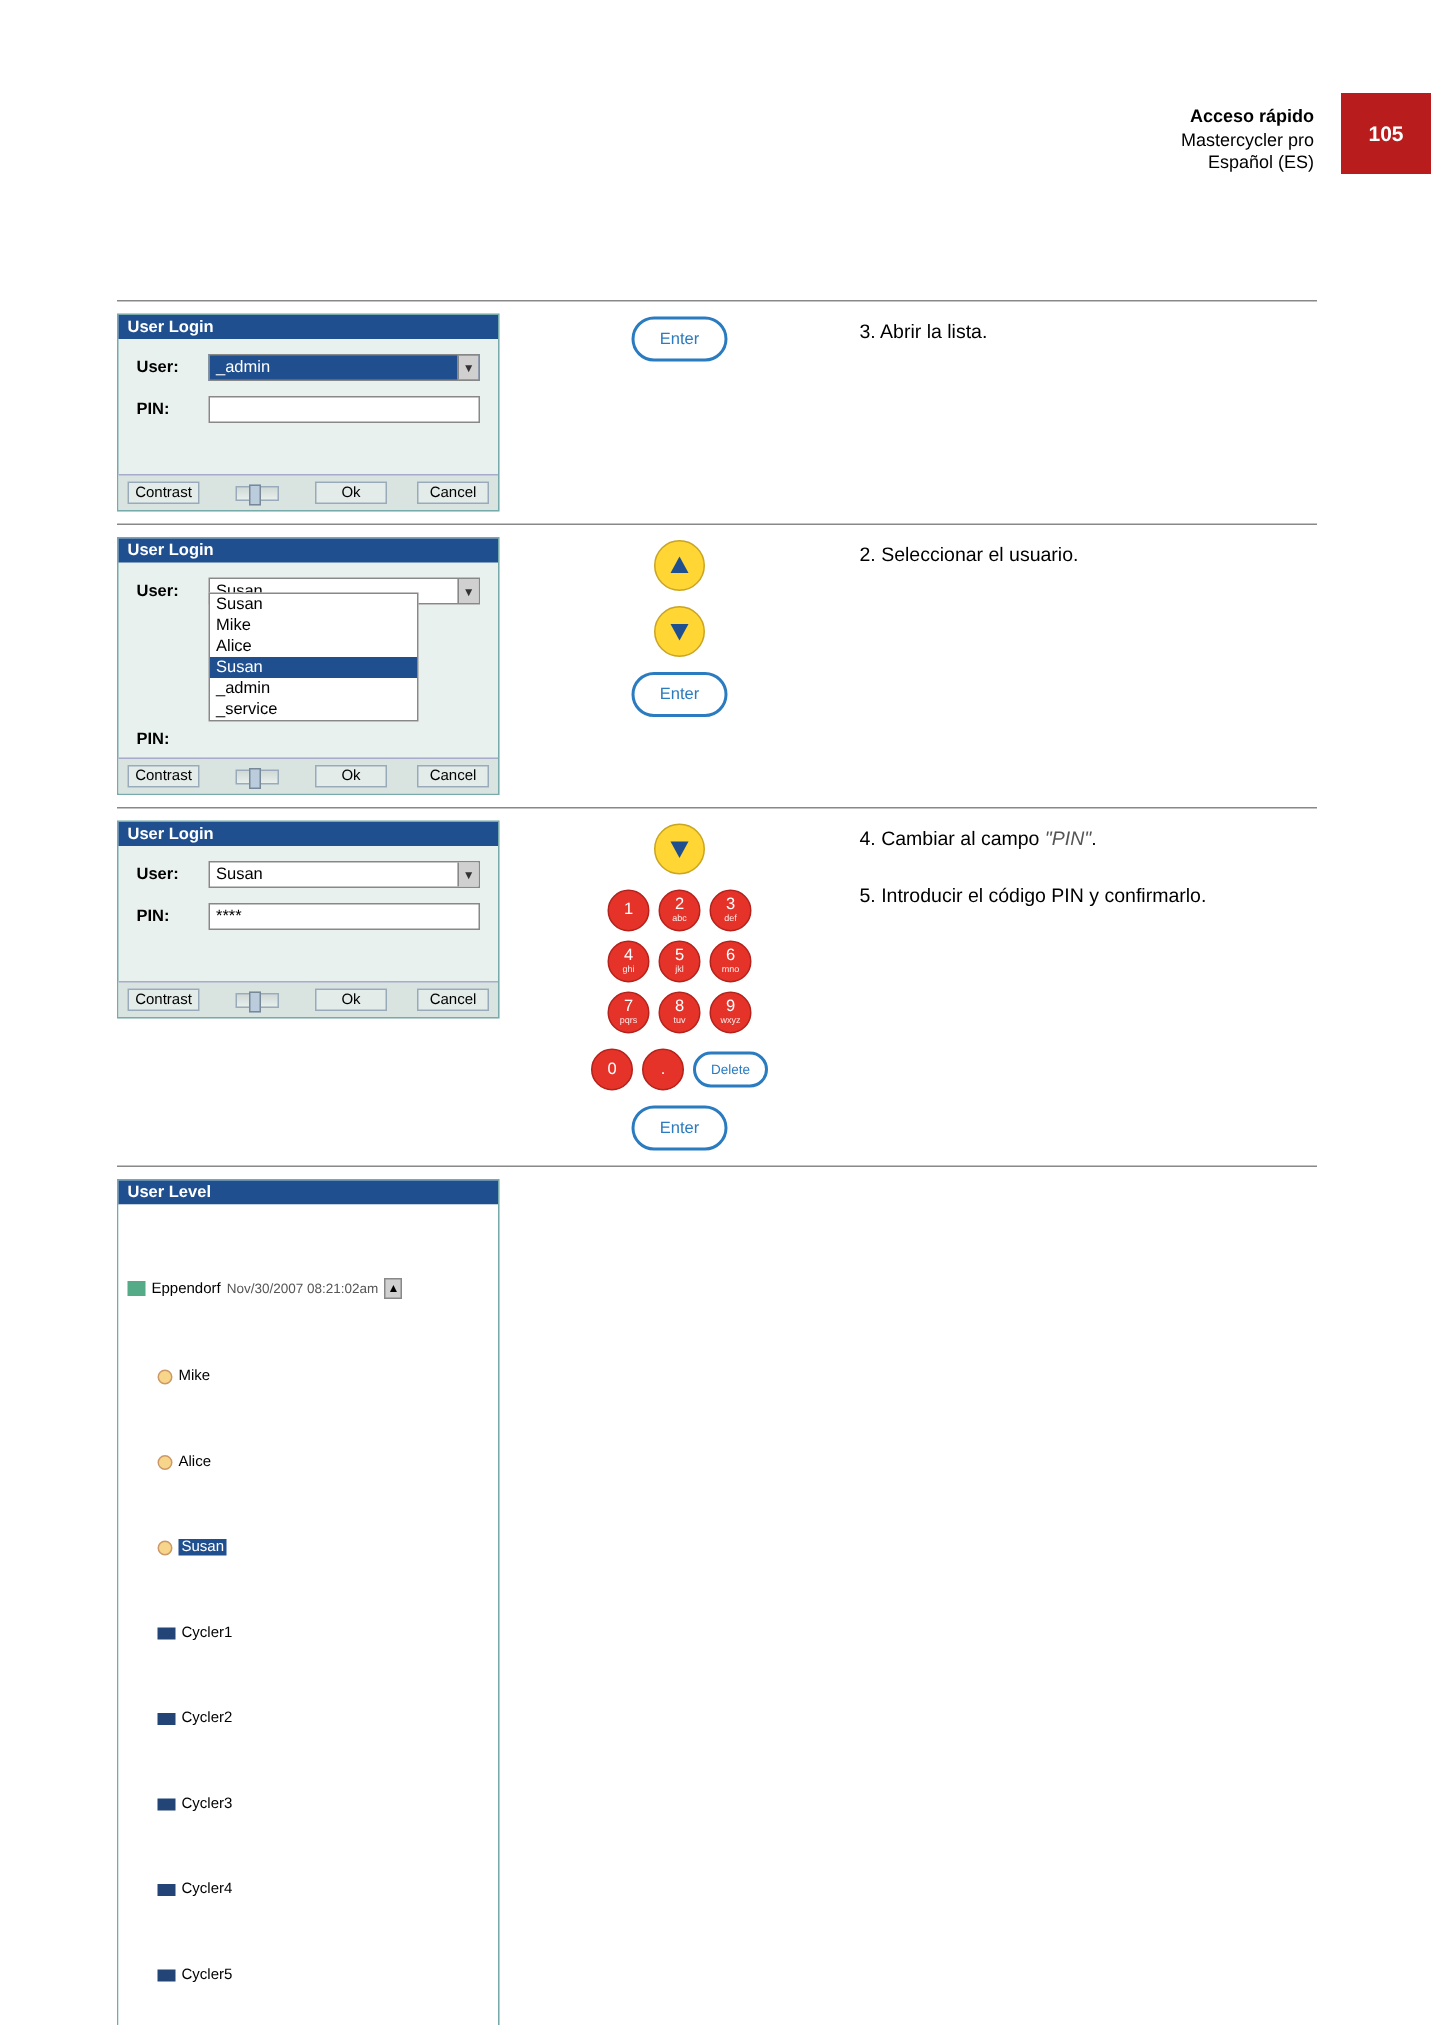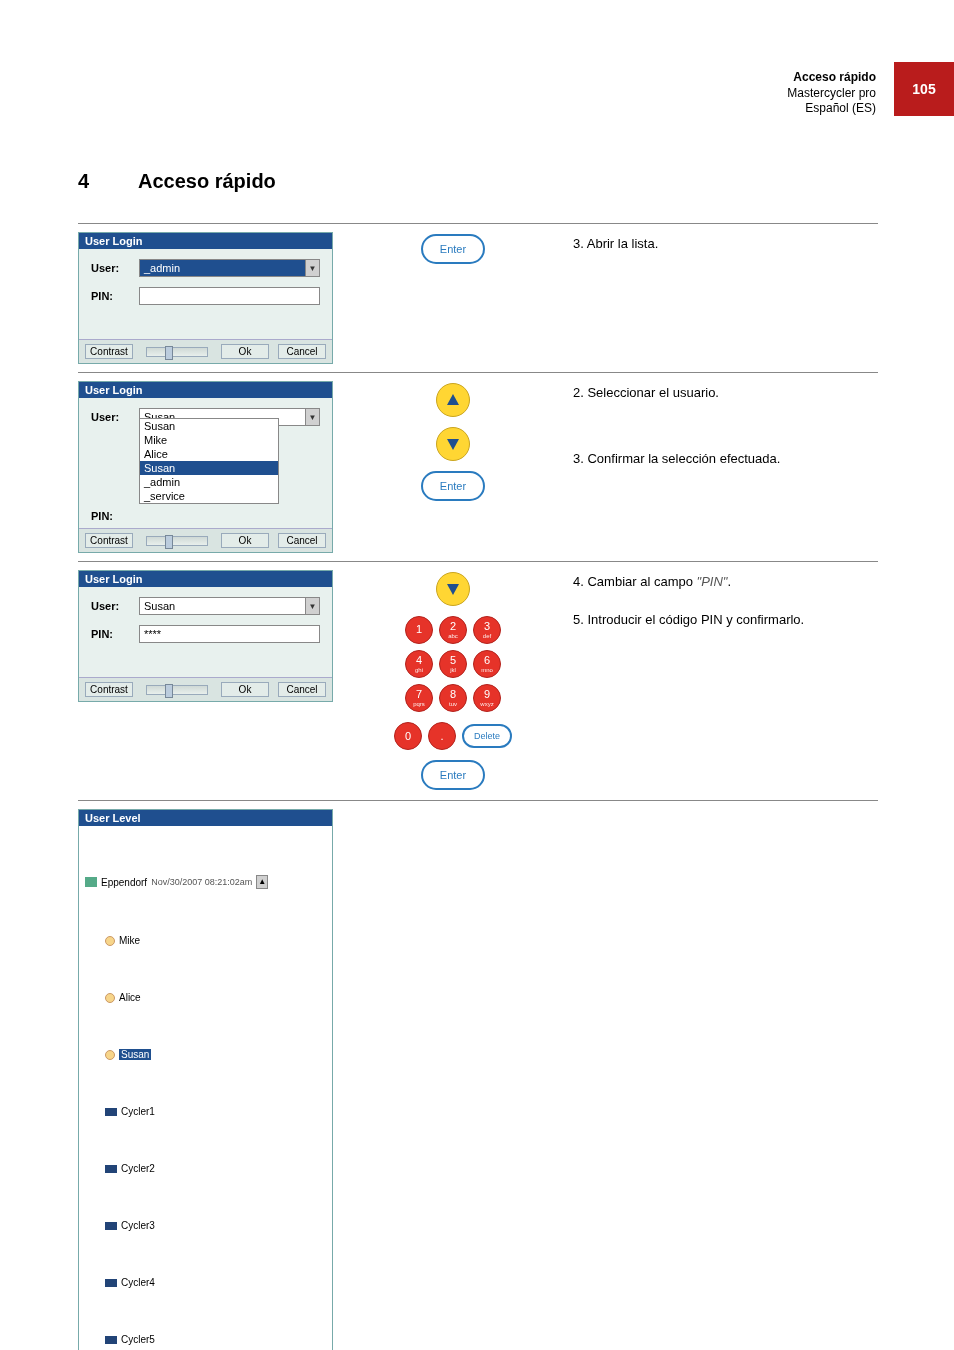--- a/index.html
+++ b/index.html
@@ -106,21 +106,21 @@
     border: 1px solid #888;
     background: #fff;
     width: 140px;
     margin-left: 48px;
     margin-top: -10px;
   }
   .dlg-list-item { padding: 1px 4px; }
   .dlg-list-item.hl { background: #1f4f8f; color: #fff; }
   .dlg-buttons {
     display: flex;
-    gap: 9px;
+    gap: 20px;
     padding: 4px 6px;
     background: #d9e4e1;
     border-top: 1px solid #aac;
   }
   .dlg-btn {
     background: #e3ece9;
     border: 1px solid #9ab;
     font-size: 10px;
     padding: 1px 0;
     width: 48px;
@@ -204,23 +204,20 @@
 <div class="page-header">
   <div class="header-text">
     <div class="bold">Acceso rápido</div>
     <div>Mastercycler pro</div>
     <div>Español (ES)</div>
   </div>
   <div class="page-num-box">105</div>
 </div>
 
 <div class="content">
-  <h1 class="section-title">
-    <span class="num-col">4</span><span>Acceso rápido</span>
-  </h1>
 
   <div class="steps-table">
     <div class="sep"></div>
 
     <div class="step-row">
       <div class="col-shot">
         <div class="dlg">
           <div class="dlg-title">User Login</div>
           <div class="dlg-body">
             <div class="dlg-row">
@@ -294,21 +291,20 @@
         <div class="key-arrow">
           <svg viewBox="0 0 16 16">
               <polygon points="2,3 14,3 8,14" fill="#1f4f8f"></polygon>
             </svg>
         </div>
         <div class="key-enter">Enter</div>
       </div>
       <div class="col-desc">
         <div>2. Seleccionar el usuario.</div>
         <div style="height:46px;"></div>
-        <div>3. Confirmar la selección efectuada.</div>
       </div>
     </div>
 
     <div class="sep"></div>
 
     <div class="step-row">
       <div class="col-shot">
         <div class="dlg">
           <div class="dlg-title">User Login</div>
           <div class="dlg-body">

